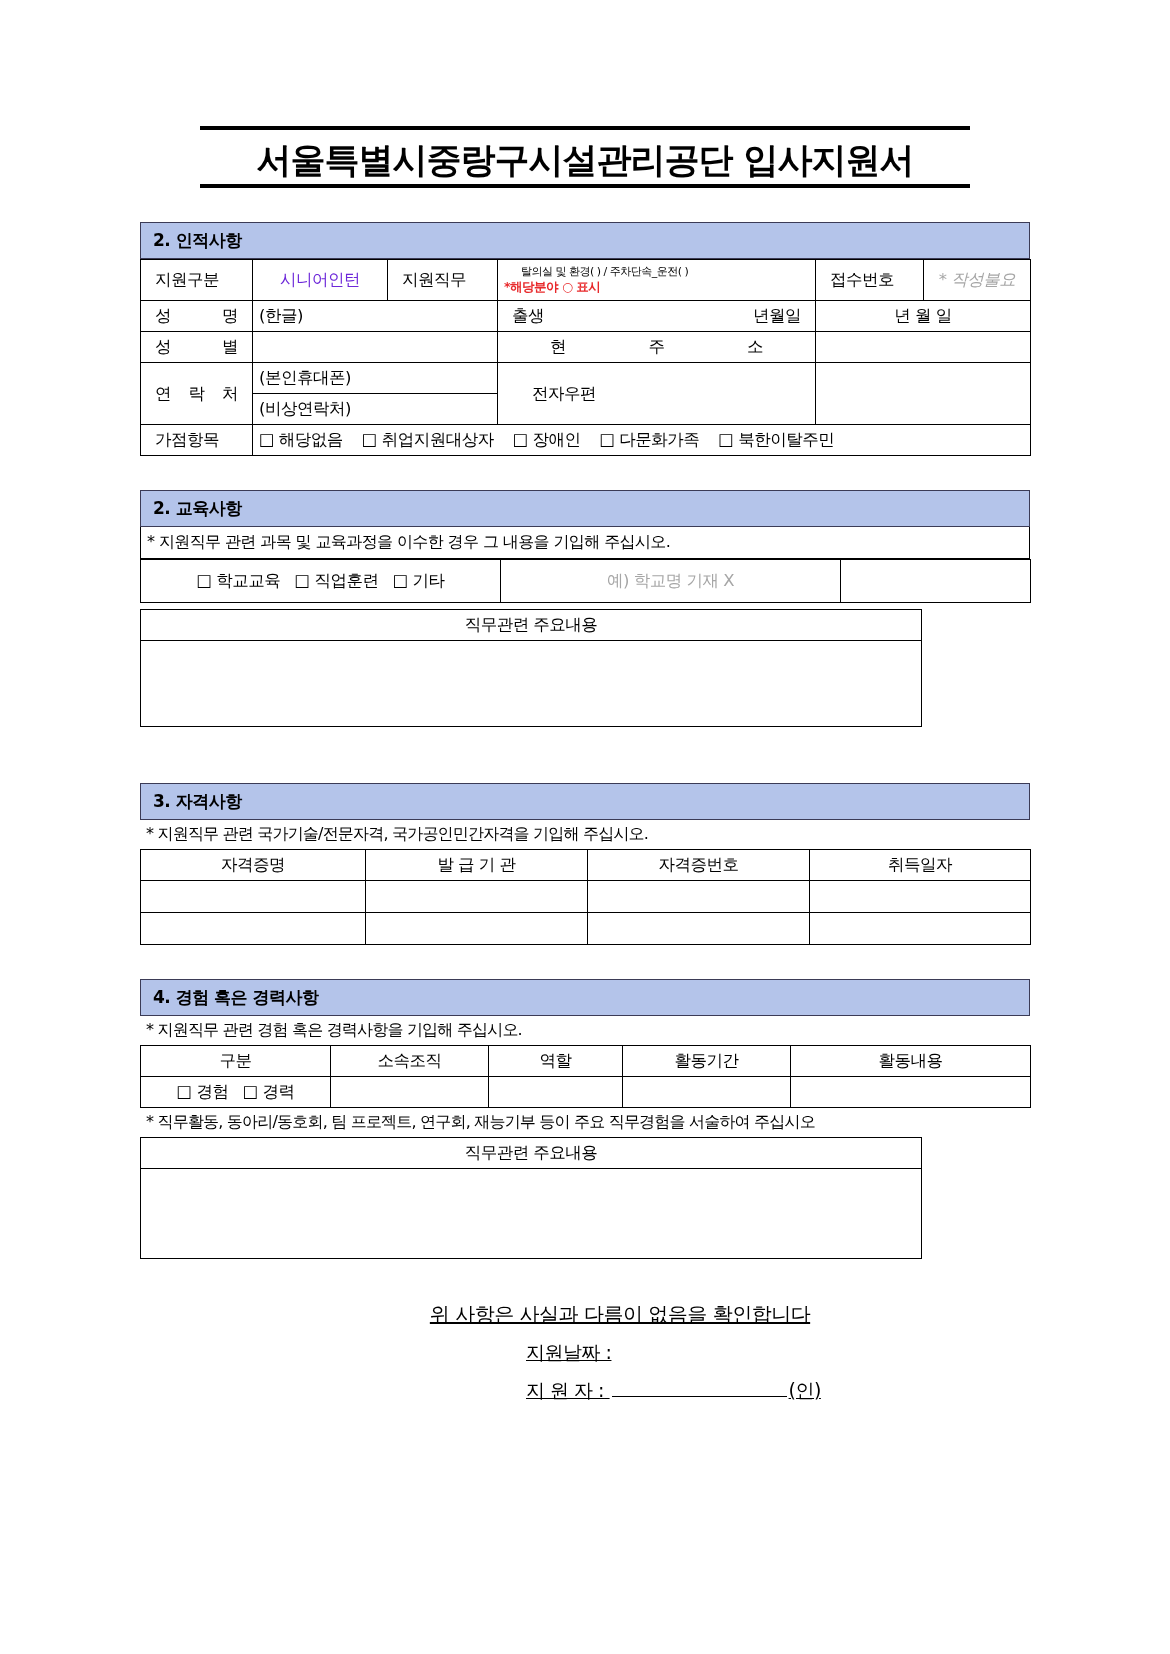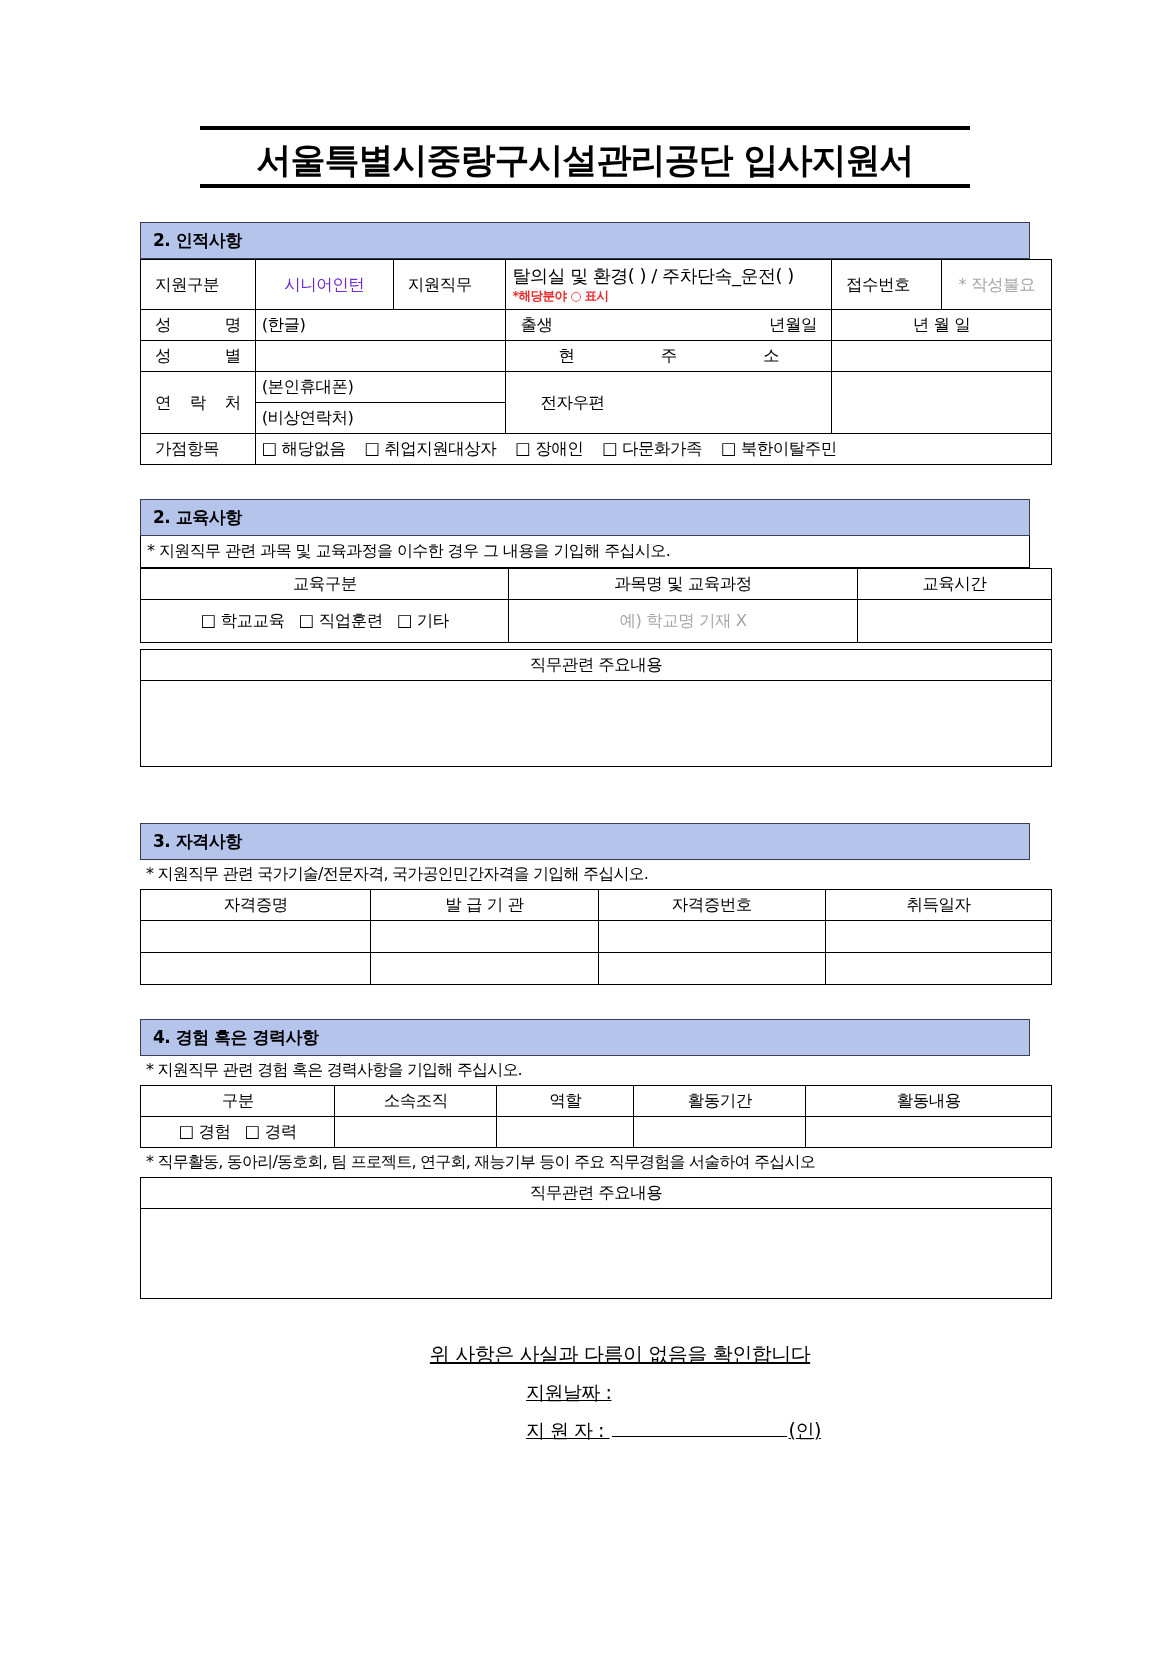--- a/index.html
+++ b/index.html
@@ -58,51 +58,52 @@
   .sec-header {
     background: #b4c4ea;
     border: 1.5px solid #3b3b56;
     font-size: 17px;
     font-weight: bold;
     padding: 6px 10px 6px 12px;
     letter-spacing: -0.5px;
   }
   table.grid {
     border-collapse: collapse;
-    width: 912px;
+    width: 782px;
     table-layout: fixed;
   }
   table.grid td {
     border: 1.2px solid #000;
     font-size: 16.5px;
     padding: 4px 6px;
     vertical-align: middle;
     letter-spacing: -0.5px;
   }
   .c { text-align: center; }
   .l { text-align: left; }
   .spread {
     text-align: justify;
     text-align-last: justify;
     padding-left: 14px !important;
     padding-right: 14px !important;
   }
   .redtxt { color: #6d28d9; }
   .graytxt { color: #a6a6a6; }
-  .ital { font-size: 12.5px; margin-top: 35px; }
+  .ital { font-style: italic; font-size: 12.5px; margin-top: 35px; }
   .small-red {
     color: #e8292b;
     font-size: 12.5px;
     font-weight: bold;
     letter-spacing: -0.5px;
   }
   .job-line1 {
-    font-size: 18px;
+    font-size: 11px;
     letter-spacing: -0.5px;
     white-space: nowrap;
+    margin-left: 17px;
   }
   .note {
     font-size: 16px;
     padding: 5px 2px 5px 6px;
     letter-spacing: -0.6px;
     border: 1.2px solid #000;
     border-top: none;
   }
   .note-plain {
     font-size: 16px;
@@ -232,25 +233,20 @@
   <div class="section">
     <div class="sec-header">2. 교육사항</div>
     <div class="note">* 지원직무 관련 과목 및 교육과정을 이수한 경우 그 내용을 기입해 주십시오.</div>
     <table class="grid">
       <colgroup>
           <col style="width:360px">
           <col style="width:340px">
           <col style="width:190px">
         </colgroup>
       <tbody>
-          <tr>
-        <td class="c">교육구분</td>
-        <td class="c">과목명 및 교육과정</td>
-        <td class="c">교육시간</td>
-      </tr>
       <tr>
         <td class="c chk">
           <span>□&nbsp;<span>학교교육</span></span>
           &nbsp;
           <span>□&nbsp;<span>직업훈련</span></span>
           &nbsp;
           <span>□&nbsp;<span>기타</span></span>
         </td>
         <td class="c graytxt" style="padding:10px 0">예) 학교명 기재 X</td>
         <td class="c">&nbsp;</td>

